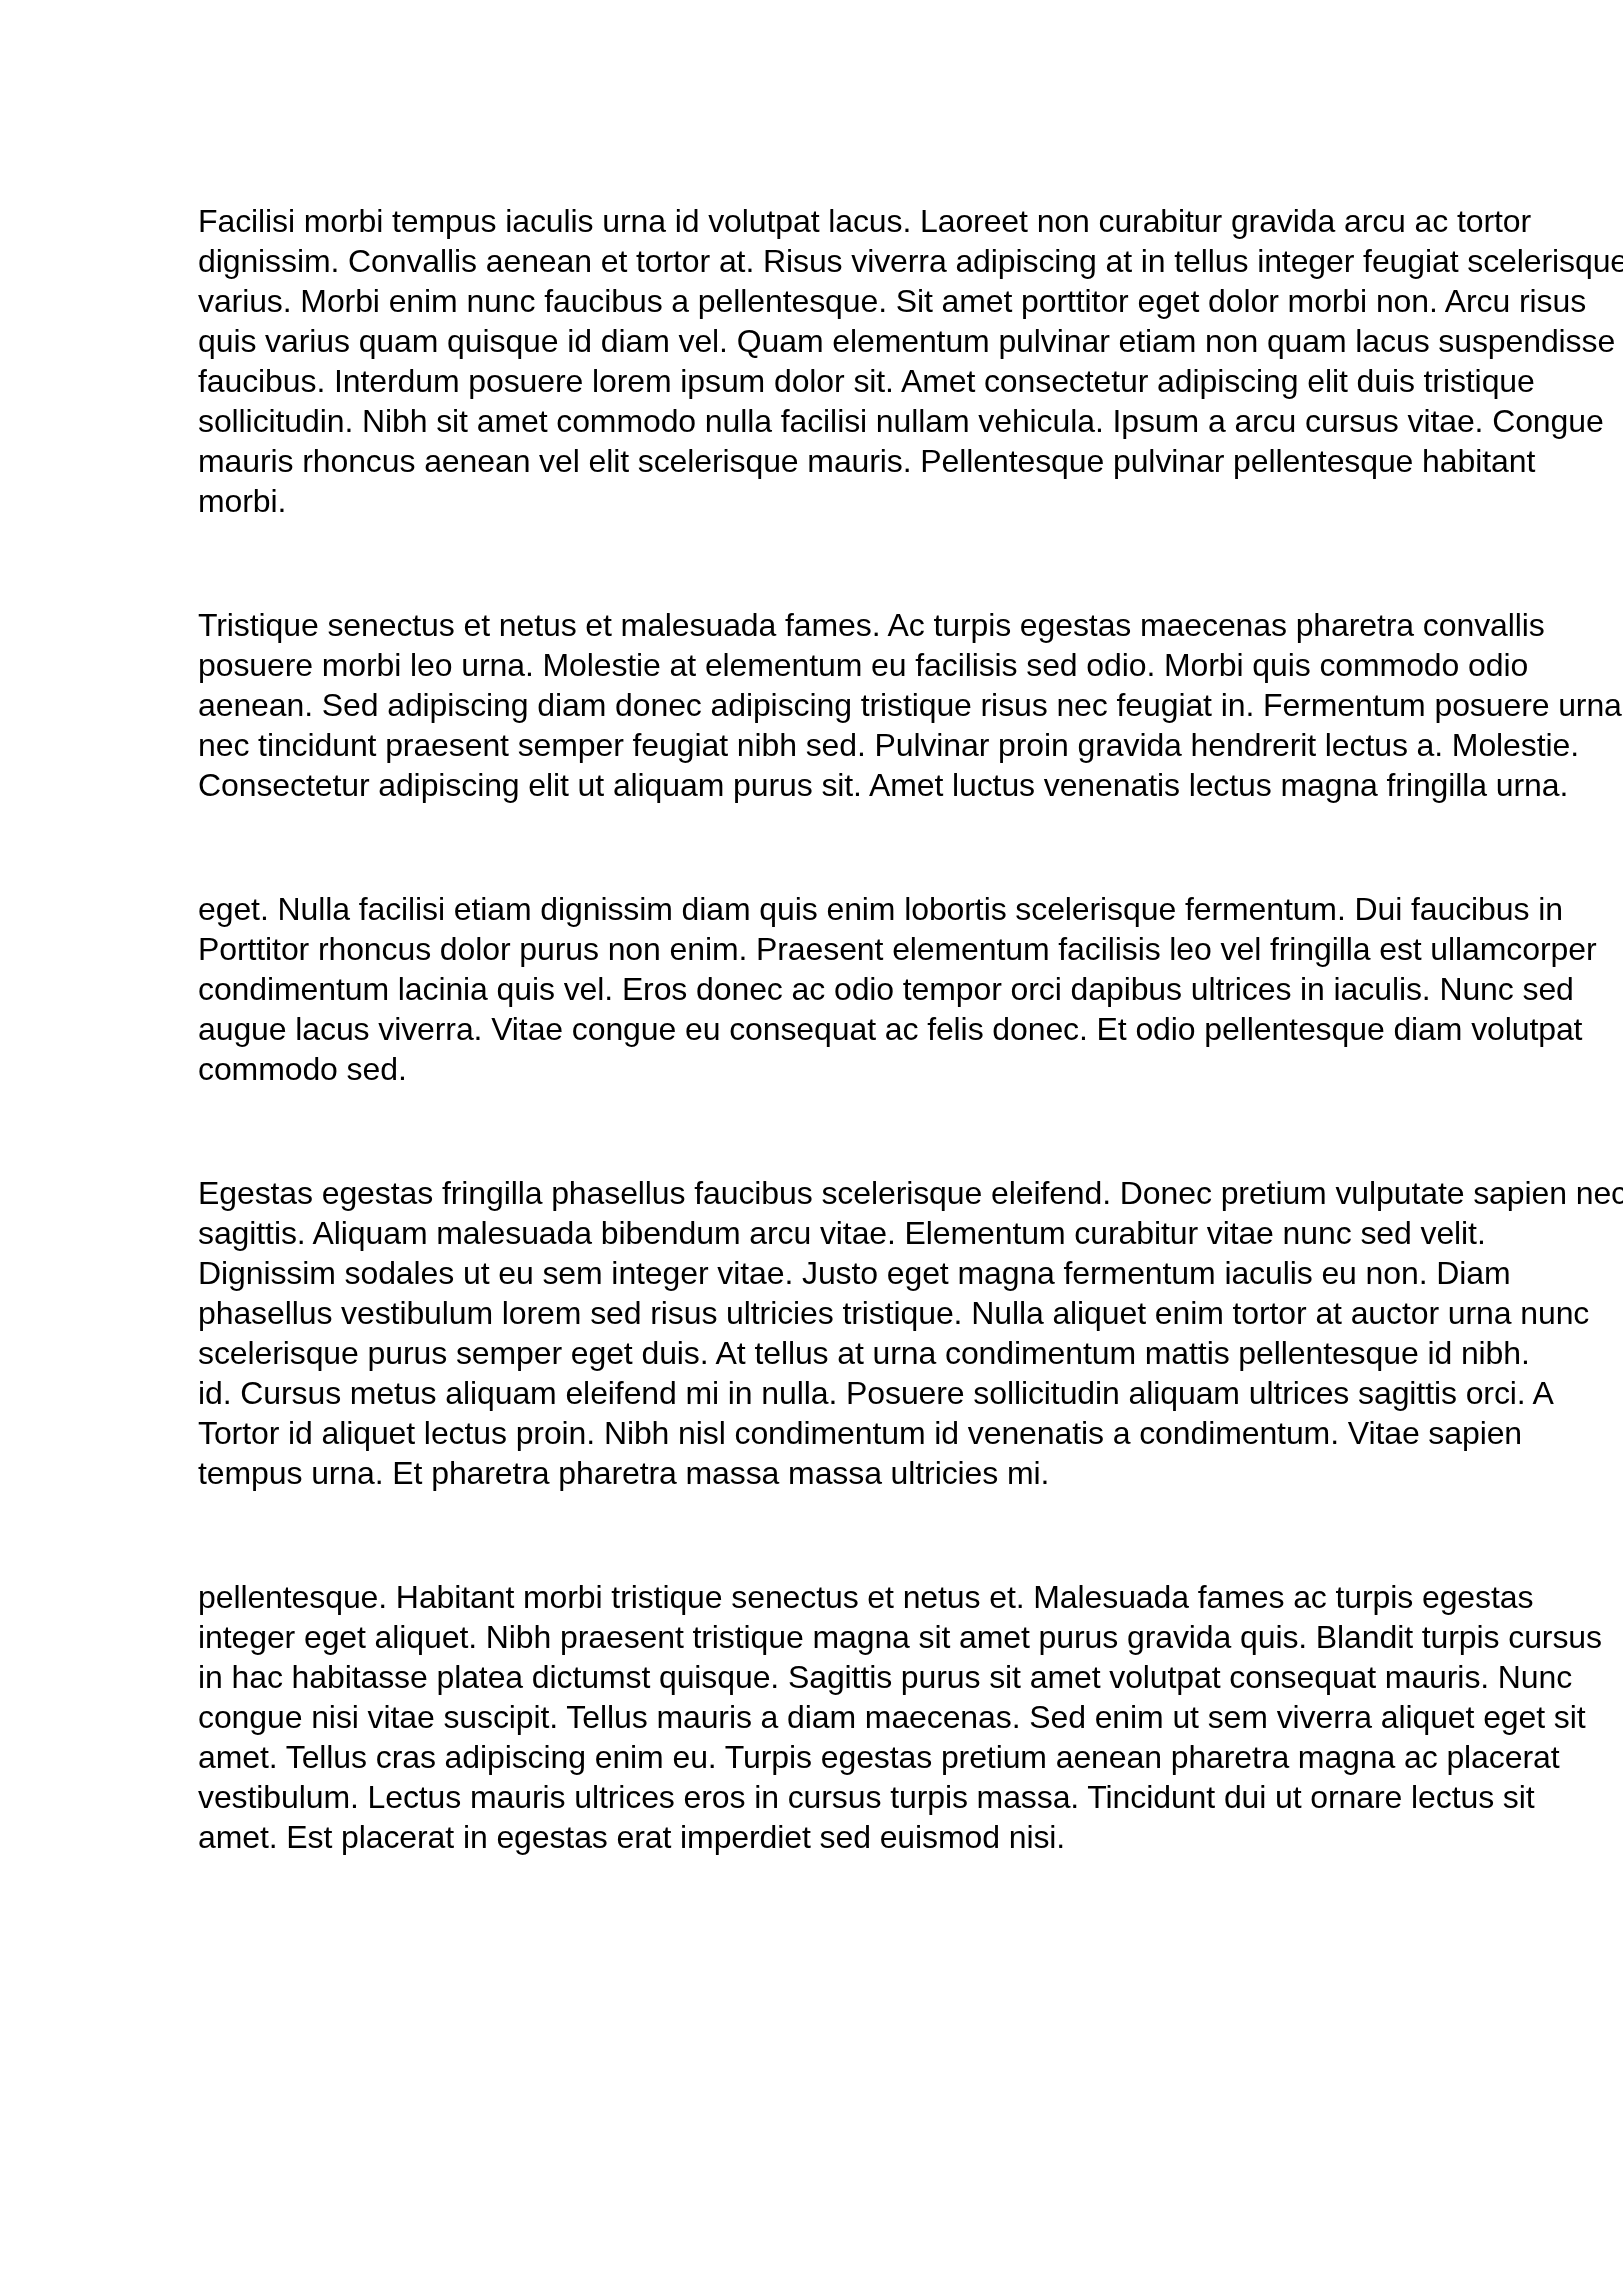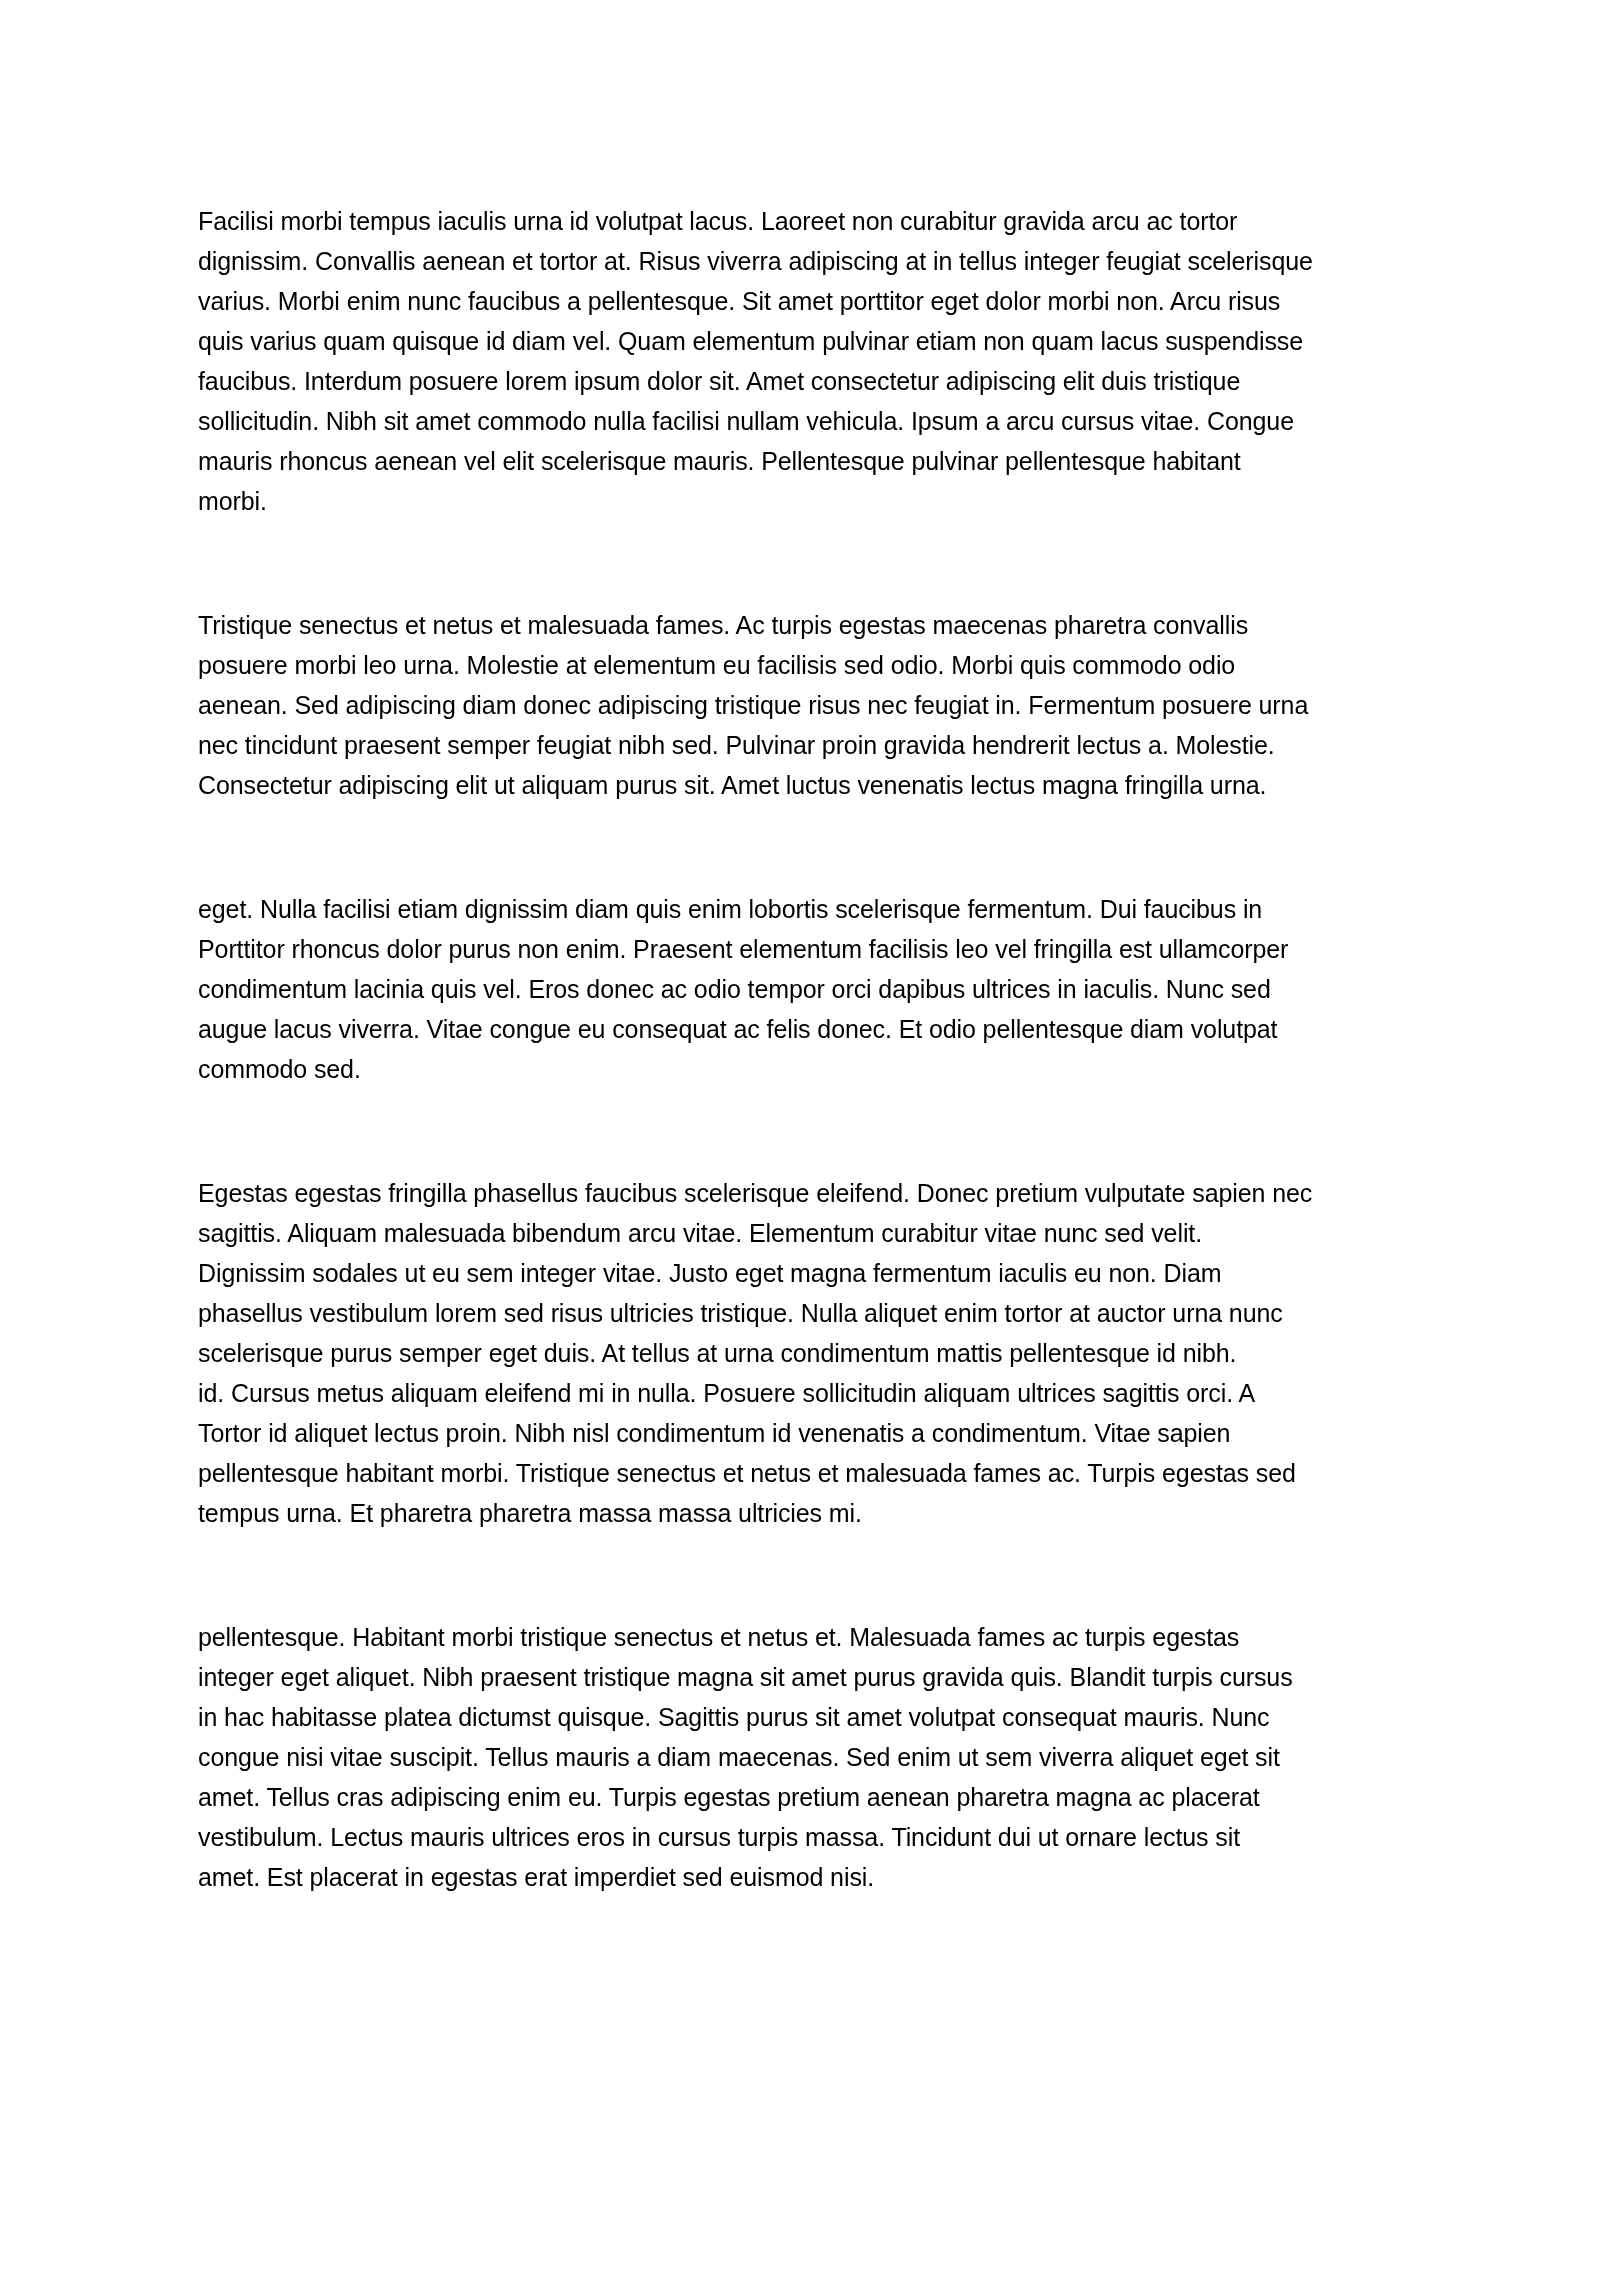--- a/index.html
+++ b/index.html
@@ -8,21 +8,21 @@
     background: #ffffff;
   }
   .page {
     position: relative;
     width: 1623px;
     height: 2295px;
     background: #ffffff;
     box-sizing: border-box;
     padding: 201px 196px 0 198px;
     font-family: "Liberation Sans", sans-serif;
-    font-size: 25px;
+    font-size: 32px;
     color: #000000;
     overflow: hidden;
   }
   .para {
     margin: 0 0 84px 0;
     padding: 0;
   }
   .line {
     line-height: 40px;
     white-space: nowrap;
@@ -62,21 +62,20 @@
   </div>
 
   <div class="para">
     <div class="line">Egestas egestas fringilla phasellus faucibus scelerisque eleifend. Donec pretium vulputate sapien nec</div>
     <div class="line">sagittis. Aliquam malesuada bibendum arcu vitae. Elementum curabitur vitae nunc sed velit.</div>
     <div class="line">Dignissim sodales ut eu sem integer vitae. Justo eget magna fermentum iaculis eu non. Diam</div>
     <div class="line">phasellus vestibulum lorem sed risus ultricies tristique. Nulla aliquet enim tortor at auctor urna nunc</div>
     <div class="line">scelerisque purus semper eget duis. At tellus at urna condimentum mattis pellentesque id nibh.</div>
     <div class="line">id. Cursus metus aliquam eleifend mi in nulla. Posuere sollicitudin aliquam ultrices sagittis orci. A</div>
     <div class="line">Tortor id aliquet lectus proin. Nibh nisl condimentum id venenatis a condimentum. Vitae sapien</div>
-    <div class="line">pellentesque habitant morbi. Tristique senectus et netus et malesuada fames ac. Turpis egestas sed</div>
     <div class="line">tempus urna. Et pharetra pharetra massa massa ultricies mi.</div>
   </div>
 
   <div class="para">
     <div class="line">pellentesque. Habitant morbi tristique senectus et netus et. Malesuada fames ac turpis egestas</div>
     <div class="line">integer eget aliquet. Nibh praesent tristique magna sit amet purus gravida quis. Blandit turpis cursus</div>
     <div class="line">in hac habitasse platea dictumst quisque. Sagittis purus sit amet volutpat consequat mauris. Nunc</div>
     <div class="line">congue nisi vitae suscipit. Tellus mauris a diam maecenas. Sed enim ut sem viverra aliquet eget sit</div>
     <div class="line">amet. Tellus cras adipiscing enim eu. Turpis egestas pretium aenean pharetra magna ac placerat</div>
     <div class="line">vestibulum. Lectus mauris ultrices eros in cursus turpis massa. Tincidunt dui ut ornare lectus sit</div>

